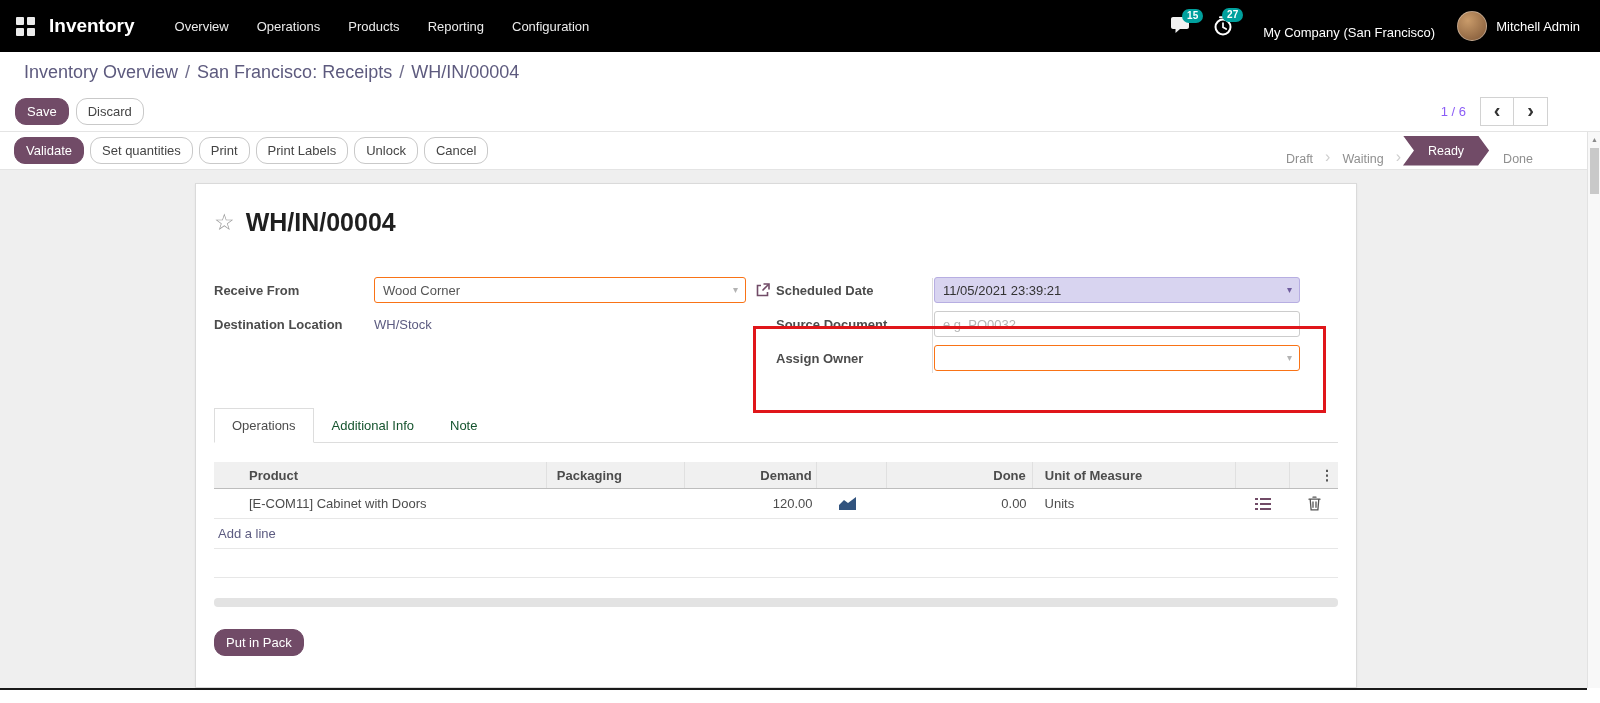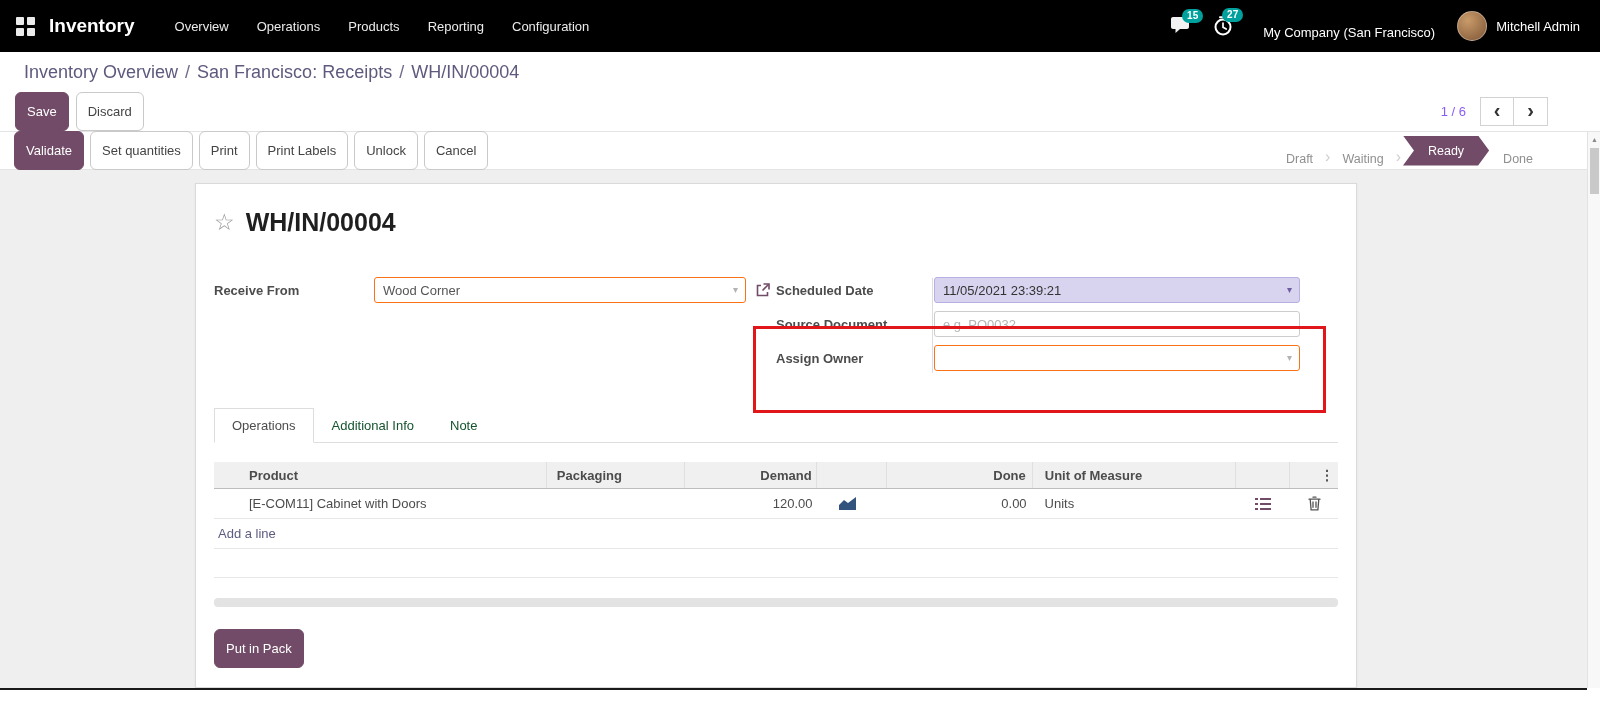--- a/index.html
+++ b/index.html
@@ -28,21 +28,21 @@
   
   .breadcrumb-row { position:absolute; top:52px; left:9px; width:1600px; height:40px;
                     display:flex; align-items:center; padding-left:15px; background:#fff; }
   .breadcrumb { font-size:18px; color:#5D5A7E; }
   .breadcrumb .sep { margin:0 7px; color:#6e6c8a; }
   .breadcrumb .crumb { cursor:pointer; }
 
   
   .control-row { position:absolute; top:92px; left:0; width:1600px; height:40px; display:flex;
                  align-items:center; padding:0 52px 0 15px; border-bottom:1px solid #e4e4e4; background:#fff; }
-  .btn { font-size:13px; border-radius:6px; padding:11px 11px; cursor:pointer; border:1px solid transparent;
+  .btn { font-size:13px; border-radius:11px; padding:5px 11px; cursor:pointer; border:1px solid transparent;
          background:#fff; color:#444; white-space:nowrap; }
   .btn-primary { background:#714B67; color:#fff; border-color:#714B67; }
   .btn-secondary { border-color:#c9c9c9; }
   .control-row .btn + .btn { margin-left:7px; }
   .pager { margin-left:auto; display:flex; align-items:center; gap:14px; }
   .pager-count { font-size:13px; color:#8b5cf6; }
   .pager-btns { display:flex; }
   .pager-btn { width:34px; height:29px; border:1px solid #d2d2d2; background:#fff; display:flex;
                align-items:center; justify-content:center; font-size:20px; font-weight:bold; color:#333;
                cursor:pointer; line-height:1; padding-bottom:3px; }
@@ -228,20 +228,24 @@
               <span class="caret">▾</span>
             </div>
             <span class="ext-link">
               <svg width="15" height="15" viewBox="0 0 15 15">
                 <path d="M6 2.5H2.5v10h10V9" fill="none" stroke="#714B67" stroke-width="1.6"></path>
                 <path d="M8.5 1h5.5v5.5" fill="none" stroke="#714B67" stroke-width="1.6"></path>
                 <path d="M13.5 1.5L7.5 7.5" stroke="#714B67" stroke-width="1.6"></path>
               </svg>
             </span>
           </div>
+          <div class="frow">
+            <span class="flabel">Destination Location</span>
+            <span class="plain-link">WH/Stock</span>
+          </div>
         </div>
 
         <div class="fcol fcol-right">
           <div class="frow">
             <span class="flabel">Scheduled Date</span>
             <div class="m2o w-right date-field">
               <span>11/05/2021 23:39:21</span>
               <span class="caret">▾</span>
             </div>
           </div>

